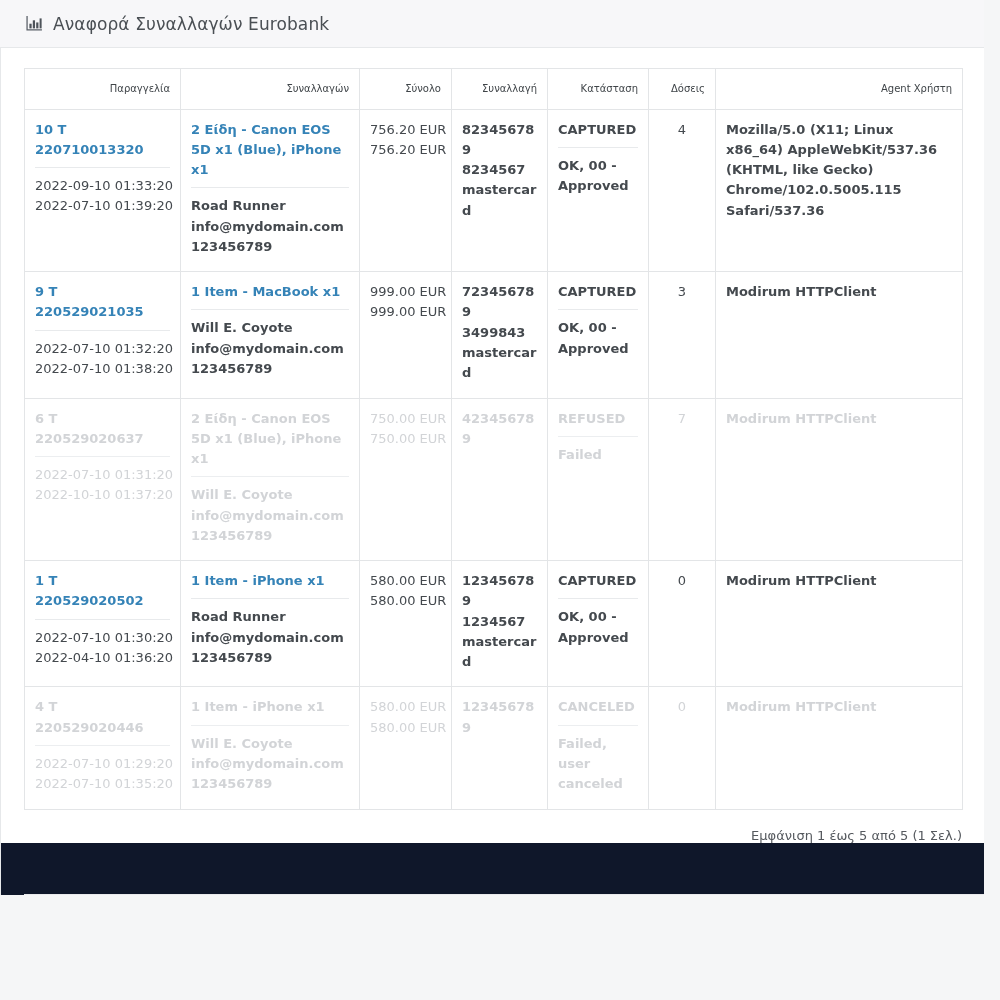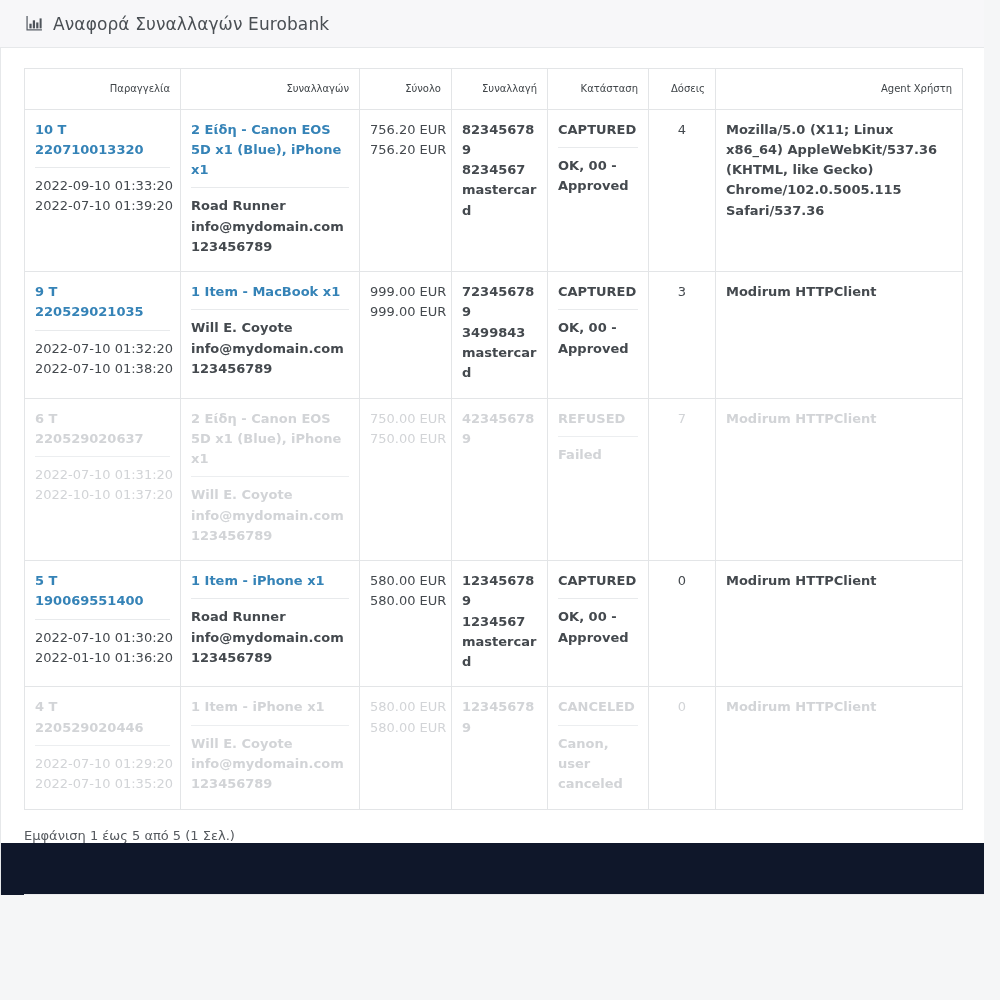--- a/index.html
+++ b/index.html
@@ -130,20 +130,21 @@
   tr.muted td .cell-link,
   tr.muted td .sub-line,
   tr.muted td .sub-wrap {
     color: #d2d4d7;
   }
   tr.muted td .cell-sep { border-top-color: #eceef0; }
 
   
   .pager {
     width: 938px;
+    text-align: right;
     padding: 18px 0 0 0;
     font-size: 13px;
     color: #55595e;
     box-sizing: border-box;
   }
 
   .panel-bottom-rule {
     position: absolute;
     left: 24px;
     width: 960px;
@@ -295,24 +296,24 @@
                 <hr class="cell-sep">
                 <span class="sub-wrap">Failed</span>
               </td>
               <td class="col-inst"><span>7</span></td>
               <td class="col-agent">
                 <span class="sub-wrap">Modirum HTTPClient</span>
               </td>
             </tr>
             <tr>
               <td class="col-order">
-                <a class="cell-link" href="#">5 T 190069551400</a>
+                <a class="cell-link" href="#">1 T 220529020502</a>
                 <hr class="cell-sep">
                 <span class="sub-line">2022-07-10 01:30:20</span>
-                <span class="sub-line">2022-01-10 01:36:20</span>
+                <span class="sub-line">2022-04-10 01:36:20</span>
               </td>
               <td class="col-desc">
                 <a class="cell-link" href="#">1 Item - iPhone x1</a>
                 <hr class="cell-sep">
                 <span class="sub-wrap">Road Runner</span>
                 <span class="sub-wrap">info@mydomain.com</span>
                 <span class="sub-wrap">123456789</span>
               </td>
               <td class="col-total">
                 <span class="sub-line">580.00 EUR</span>
@@ -350,21 +351,21 @@
               <td class="col-total">
                 <span class="sub-line">580.00 EUR</span>
                 <span class="sub-line">580.00 EUR</span>
               </td>
               <td class="col-trans">
                 <span class="sub-wrap">123456789</span>
               </td>
               <td class="col-status">
                 <span class="sub-wrap">CANCELED</span>
                 <hr class="cell-sep">
-                <span class="sub-wrap">Canon, user canceled</span>
+                <span class="sub-wrap">Failed, user canceled</span>
               </td>
               <td class="col-inst"><span>0</span></td>
               <td class="col-agent">
                 <span class="sub-wrap">Modirum HTTPClient</span>
               </td>
             </tr>
           </tbody>
       </table>
 
       <div class="pager">Εμφάνιση 1 έως 5 από 5 (1 Σελ.)</div>

